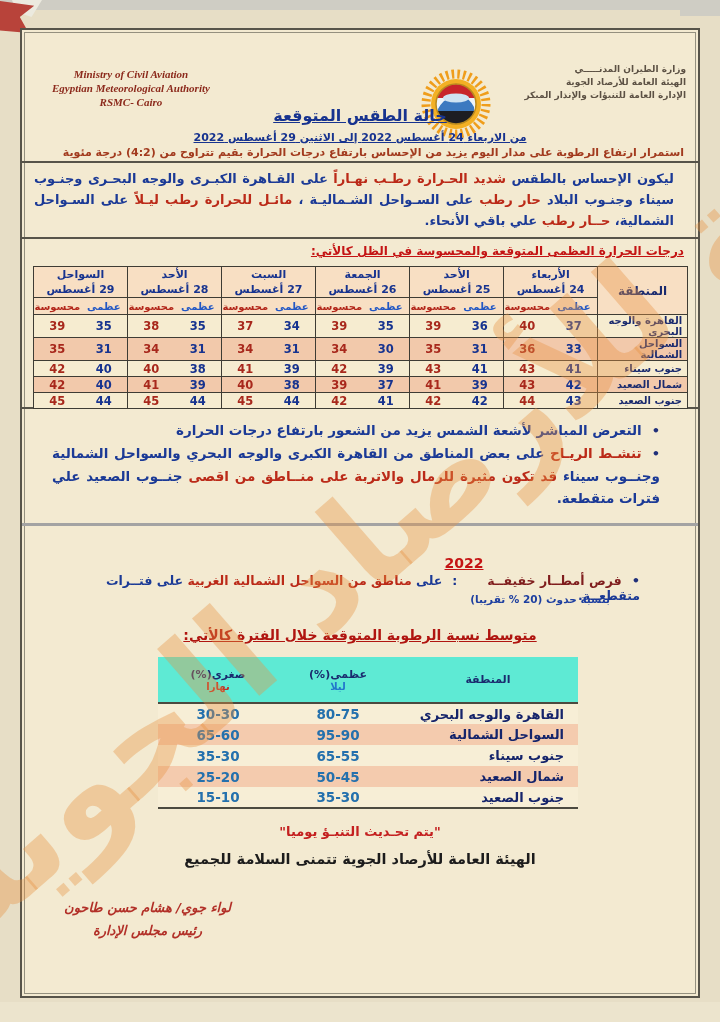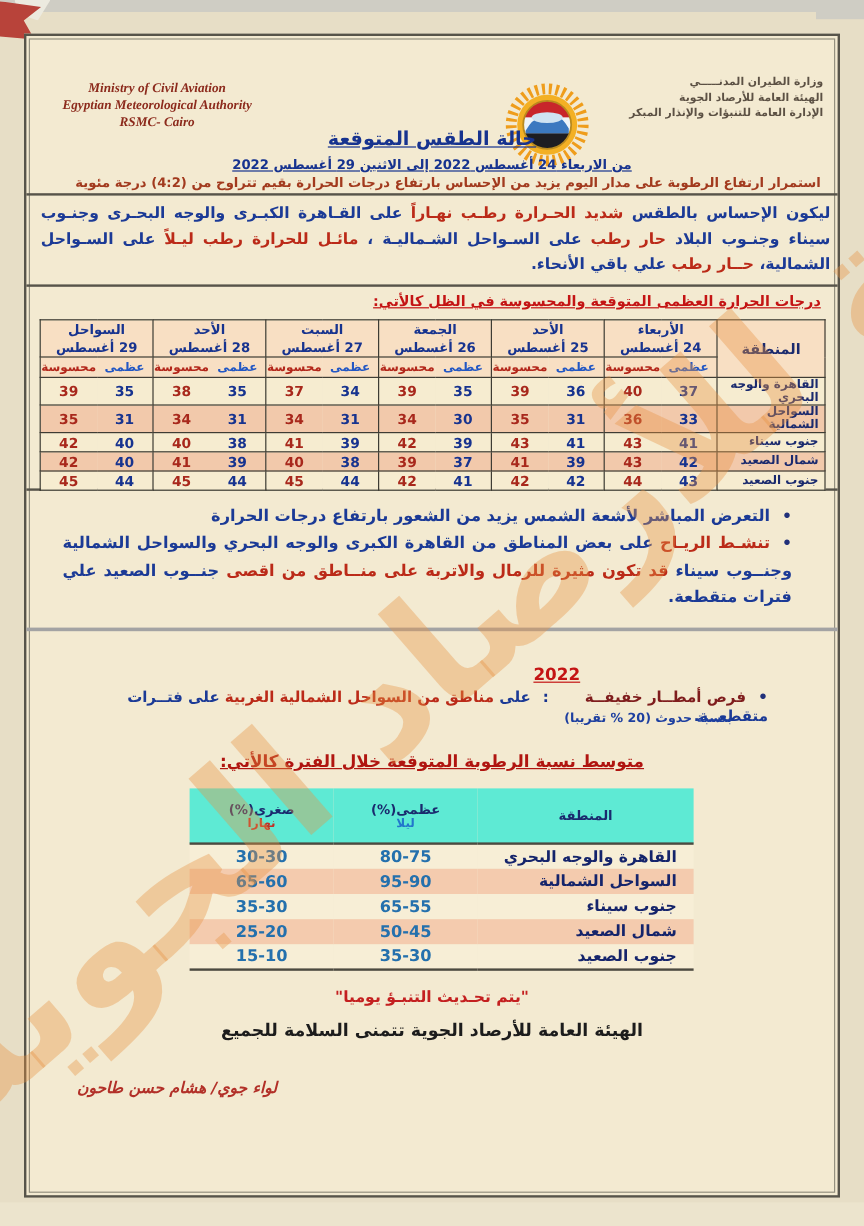--- a/index.html
+++ b/index.html
@@ -39,21 +39,21 @@
               font-size: 9px; line-height: 13px; color: #5c5144; font-weight: bold; }
   .logo { position: absolute; left: 398px; top: 14px; width: 72px; height: 72px; }
   .doc-title { position: absolute; left: 0; top: 52px; width: 100%; text-align: center; direction: rtl;
                font-size: 16px; font-weight: bold; color: #17338f; text-decoration: underline; }
   .date-range { position: absolute; left: 0; top: 77px; width: 100%; text-align: center; direction: rtl;
                 font-size: 11px; font-weight: bold; color: #17338f; text-decoration: underline; }
 
   
   .p1 { position: absolute; right: 14px; left: 8px; top: 7px; direction: rtl; text-align: right;
         font-size: 11px; font-weight: bold; color: #a23a1e; }
-  .p2 { position: absolute; right: 6px; left: 12px; top: 29px; direction: rtl; text-align: justify;
+  .p2 { position: absolute; right: 24px; left: 12px; top: 29px; direction: rtl; text-align: justify;
         font-size: 13px; font-weight: bold; line-height: 21px; }
 
   .c-blue  { color: #1b3a96; }
   .c-red   { color: #bb2a18; }
 
   
   .temp-heading { position: absolute; right: 14px; top: 5px; direction: rtl;
                   font-size: 12px; font-weight: bold; color: #c41414; text-decoration: underline; }
   table.temp { position: absolute; left: 11px; top: 27px; width: 654px; border-collapse: collapse;
                direction: rtl; table-layout: fixed; }
@@ -349,17 +349,18 @@
           <td class="hv">35-30</td>
           <td class="hv">15-10</td>
         </tr>
       </tbody>
     </table>
 
     <div class="quote">"يتم تحـديث التنبـؤ يوميا"</div>
     <div class="wish">الهيئة العامة للأرصاد الجوية تتمنى السلامة للجميع</div>
     <div class="signature">
       <div>لواء جوي/ هشام حسن طاحون</div>
+      <div>رئيس مجلس الإدارة</div>
     </div>
   </div>
 </div>
 
 <div class="watermark">الهيئة العامة للأرصاد الجوية</div>
 
 </body></html>

